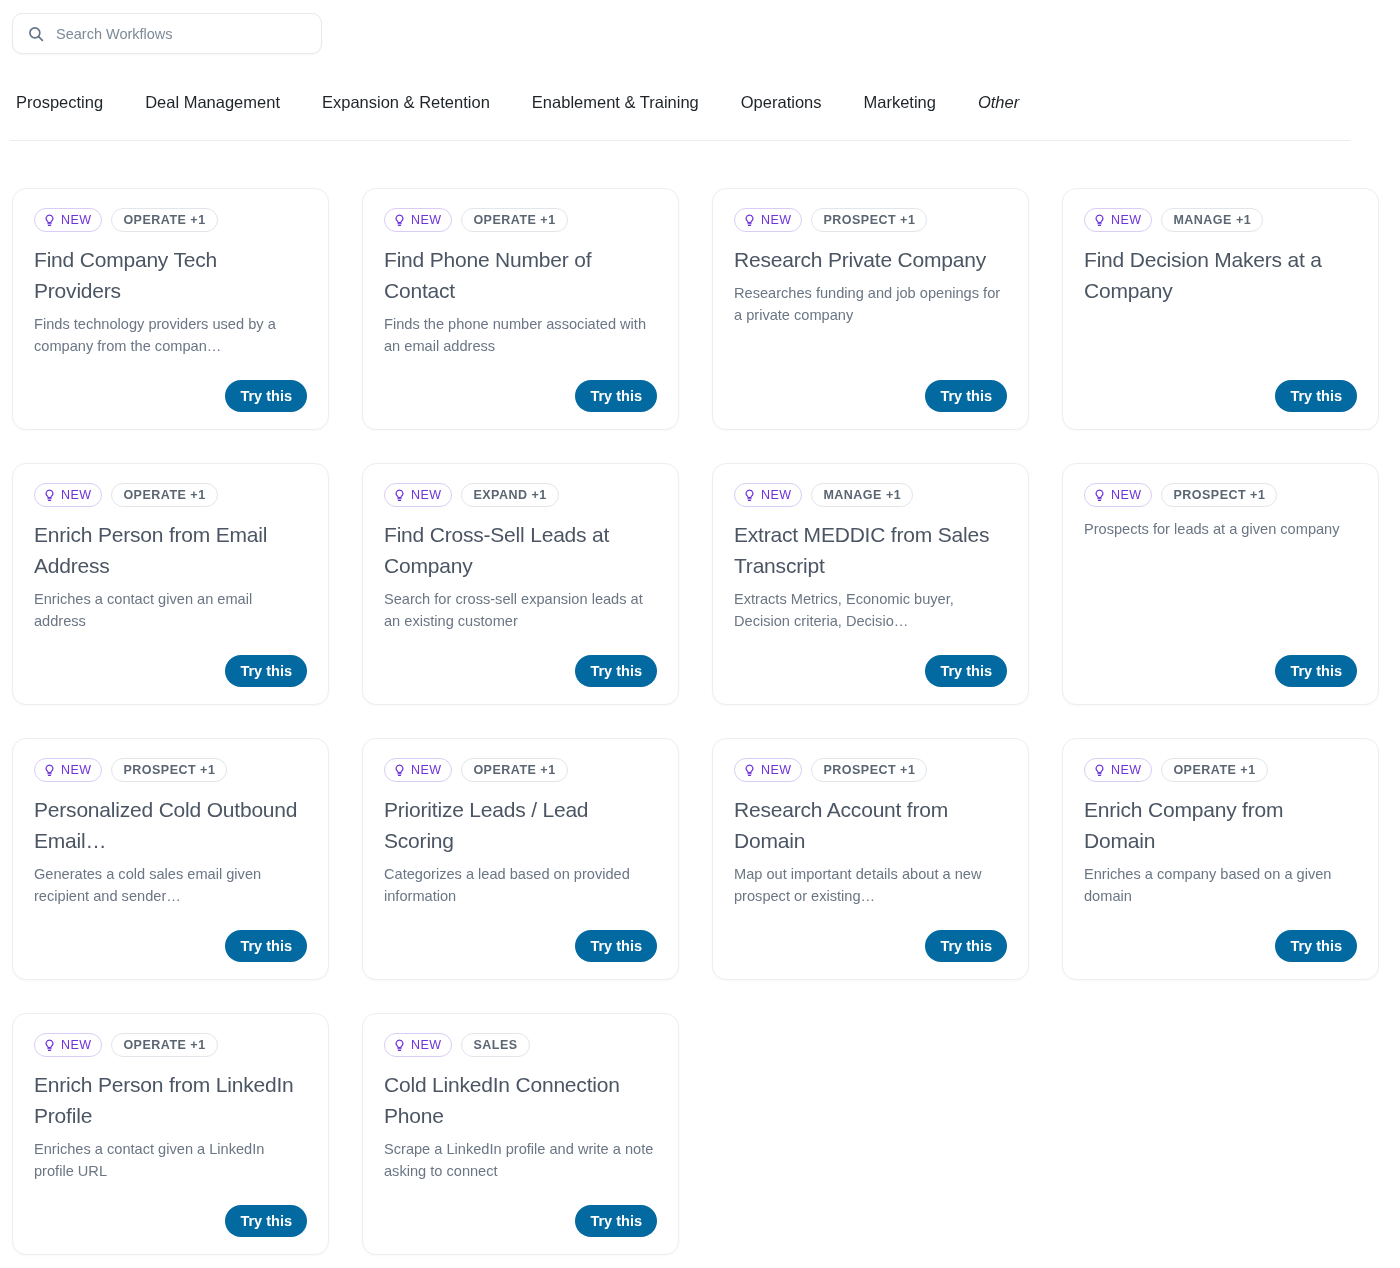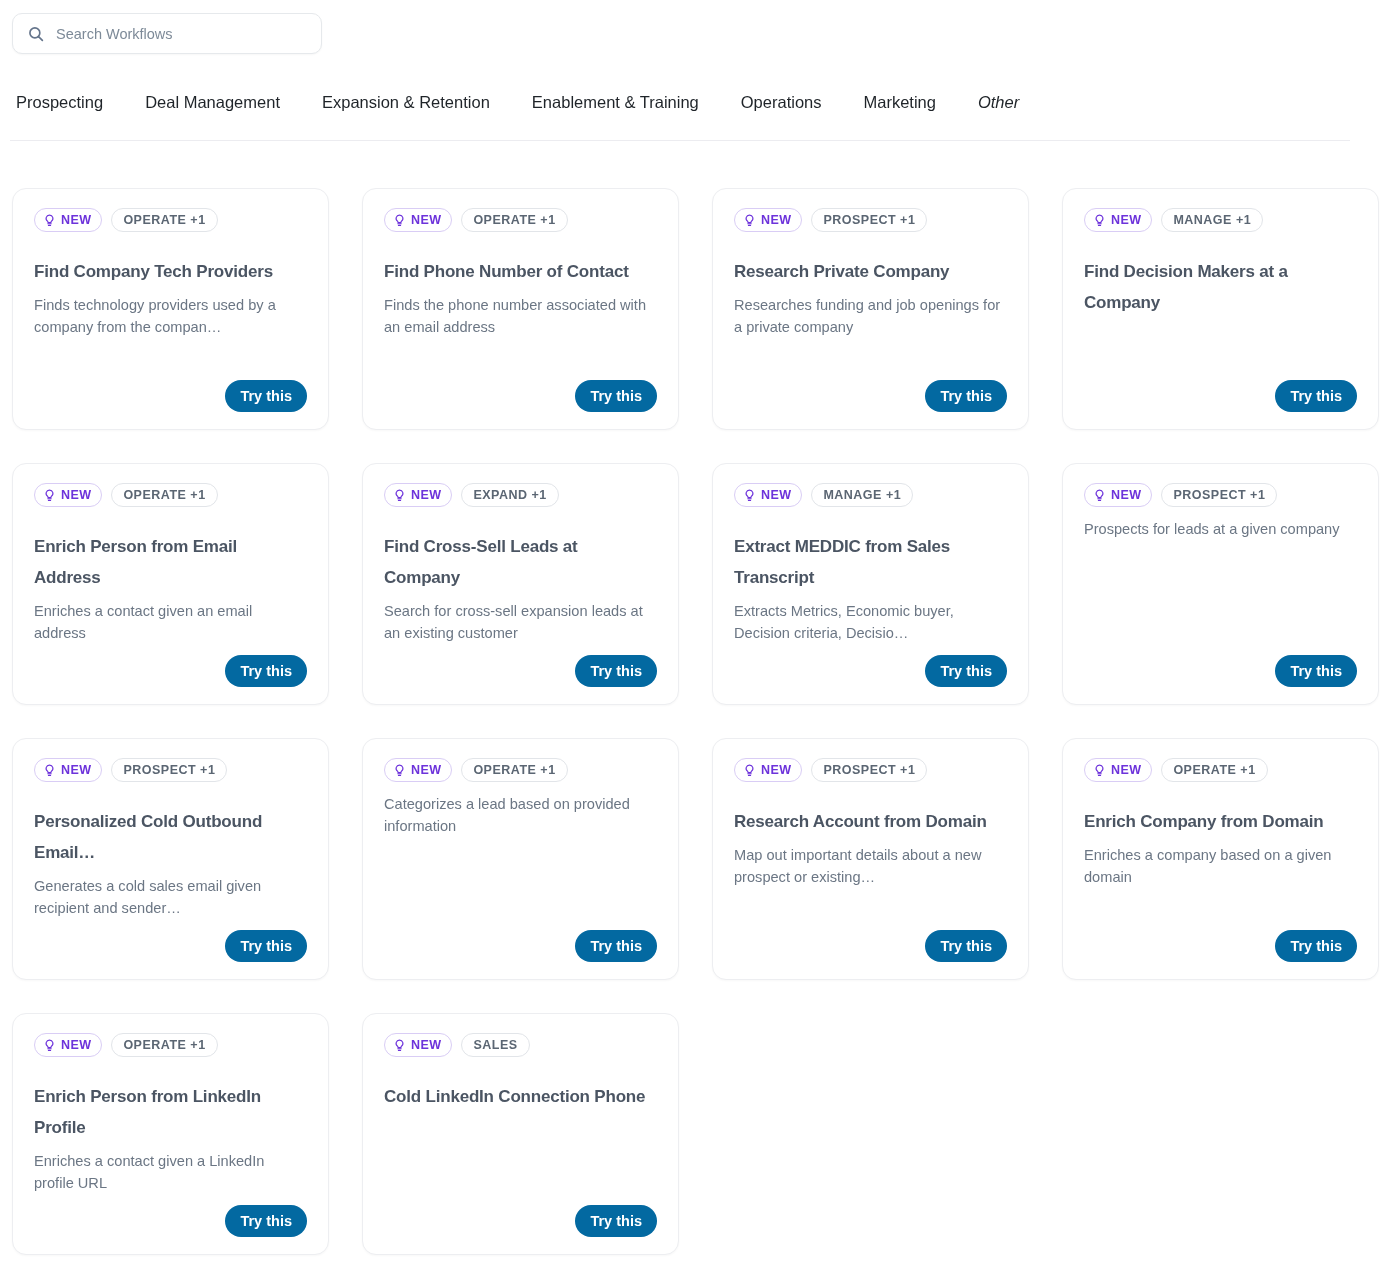--- a/index.html
+++ b/index.html
@@ -140,21 +140,21 @@
   }
   .badge-new .bulb {
     width: 13px;
     height: 13px;
     display: block;
     color: #6d33db;
     flex: 0 0 13px;
   }
   .badge-new-label {
     font-size: 12.5px;
-    font-weight: bold;
+    font-weight: normal;
     letter-spacing: 0.4px;
     color: #6d33db;
     line-height: 1;
   }
   .badge-cat {
     display: inline-flex;
     align-items: center;
     height: 24px;
     padding: 0 11px;
     border: 1px solid #e2e5e9;
@@ -162,26 +162,26 @@
     background: #ffffff;
     font-size: 12.5px;
     font-weight: bold;
     letter-spacing: 0.5px;
     color: #5b6673;
     line-height: 1;
     white-space: nowrap;
   }
 
   .card-title {
-    font-size: 17px;
-    font-weight: bold;
+    font-size: 21px;
+    font-weight: normal;
     line-height: 31px;
     color: #4b5563;
     letter-spacing: -0.2px;
-    margin: 12px 0 8px 0;
+    margin: 0 0 8px 0;
     max-height: 62px;
     overflow: hidden;
   }
 
   .card-desc {
     font-size: 14.6px;
     line-height: 21.5px;
     color: #6b7684;
     margin: 0;
     max-height: 43px;
@@ -400,20 +400,21 @@
           <span class="badge-new">
             <svg class="bulb" viewBox="0 0 24 24" fill="none" stroke="currentColor" stroke-width="2.1" stroke-linecap="round" stroke-linejoin="round">
               <path d="M9 18h6"></path>
               <path d="M10 21h4"></path>
               <path d="M12 2a6.2 6.2 0 0 0-3.6 11.3c.6.45.9 1.1.9 1.8V16h5.4v-.9c0-.7.3-1.35.9-1.8A6.2 6.2 0 0 0 12 2z"></path>
             </svg>
             <span class="badge-new-label">NEW</span>
           </span>
           <span class="badge-cat">OPERATE +1</span>
         </div>
+        <h3 class="card-title">Prioritize Leads / Lead Scoring</h3>
         <p class="card-desc">Categorizes a lead based on provided information</p>
         <div class="card-footer">
           <button class="try-btn">Try this</button>
         </div>
       </div>
       <div class="card">
         <div class="badges">
           <span class="badge-new">
             <svg class="bulb" viewBox="0 0 24 24" fill="none" stroke="currentColor" stroke-width="2.1" stroke-linecap="round" stroke-linejoin="round">
               <path d="M9 18h6"></path>
@@ -472,19 +473,20 @@
             <svg class="bulb" viewBox="0 0 24 24" fill="none" stroke="currentColor" stroke-width="2.1" stroke-linecap="round" stroke-linejoin="round">
               <path d="M9 18h6"></path>
               <path d="M10 21h4"></path>
               <path d="M12 2a6.2 6.2 0 0 0-3.6 11.3c.6.45.9 1.1.9 1.8V16h5.4v-.9c0-.7.3-1.35.9-1.8A6.2 6.2 0 0 0 12 2z"></path>
             </svg>
             <span class="badge-new-label">NEW</span>
           </span>
           <span class="badge-cat">SALES</span>
         </div>
         <h3 class="card-title">Cold LinkedIn Connection Phone</h3>
+        <p class="card-desc">Scrape a LinkedIn profile and write a note asking to connect</p>
         <div class="card-footer">
           <button class="try-btn">Try this</button>
         </div>
       </div>
     </div>
 
 </div>
 
 </body></html>

